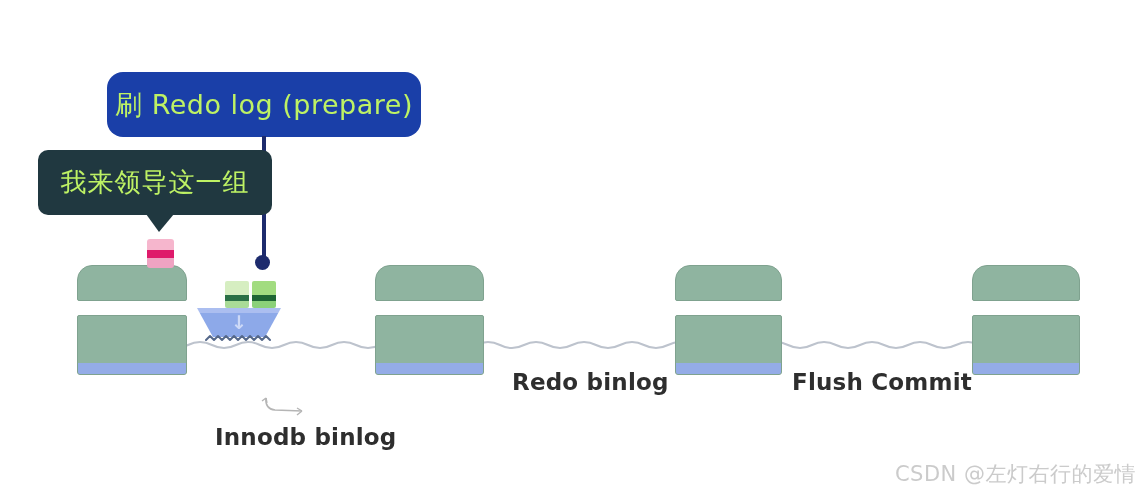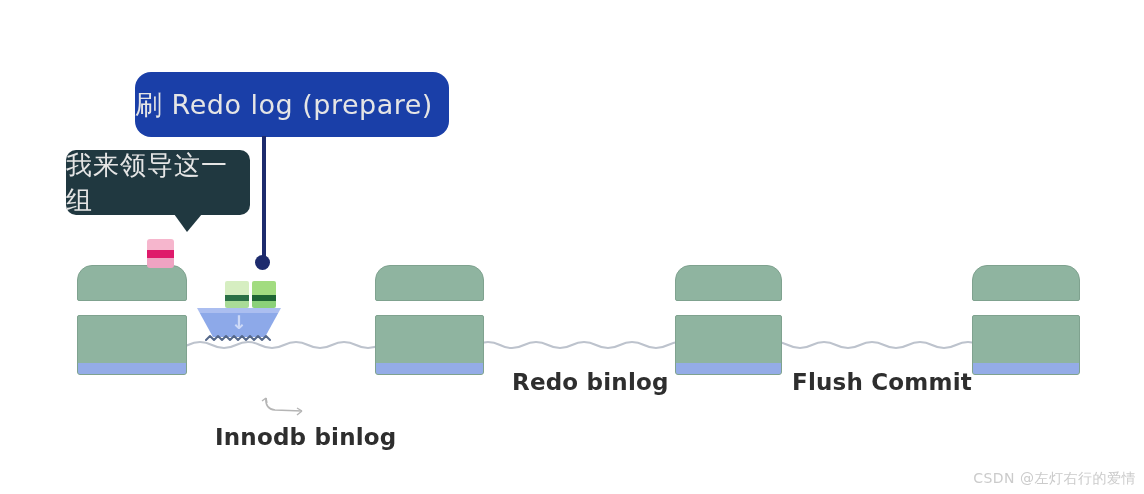--- a/index.html
+++ b/index.html
@@ -1,27 +1,27 @@
 <!DOCTYPE html>
 <html style="--bubble_blue: #1a3fa8; --bubble_dark: #203840; --navy: #1d2b6d; --pier_green: #8fb4a0; --pier_border: #7fa28f; --pier_base_blue: #94ace7; --hull_blue: #8da9e9; --hull_light: #abbef0; --wave_light: #bdc3cd; --wave_dark: #55688a; --pink_top: #f6b6cd; --pink_stripe: #df1a6b; --pink_bot: #efa3c2; --cargo_l_top: #d6eec1; --cargo_l_stripe: #2b7046; --cargo_l_bot: #a9db97; --cargo_r_top: #a2dc80; --cargo_r_stripe: #1e6533; --cargo_r_bot: #8bd179; --label: #2e2e2e; --watermark: #cbcbcb;"><head>
 <meta charset="utf-8">
 <style>
   html,body{margin:0;padding:0;background:#fff;}
   #canvas{
     position:relative;width:1144px;height:494px;background:#ffffff;
     overflow:hidden;font-family:"DejaVu Sans","Liberation Sans",sans-serif;
   }
   
-  .bubble{position:absolute;color:#e5e5e5;display:flex;align-items:center;justify-content:flex-start;margin-left:28px;}
+  .bubble{position:absolute;color:#bef264;display:flex;align-items:center;justify-content:center;}
   #bubble-redo{
     left:107px;top:72px;width:314px;height:65px;border-radius:16px;
     background:var(--bubble_blue);font-size:27px;font-weight:500;letter-spacing:.5px;
   }
   #bubble-leader{
-    left:38px;top:150px;width:184px;height:65px;border-radius:10px;
+    left:38px;top:150px;width:234px;height:65px;border-radius:10px;
     background:var(--bubble_dark);font-size:26px;font-weight:500;letter-spacing:1px;z-index:6;
   }
   #bubble-leader .tail{
     position:absolute;left:108px;top:64px;width:0;height:0;
     border-left:13px solid transparent;border-right:15px solid transparent;
     border-top:18px solid var(--bubble_dark);
   }
   
   #connector-line{position:absolute;left:262px;top:136px;width:4px;height:121px;background:var(--navy);z-index:5;}
   #connector-dot{position:absolute;left:255px;top:255px;width:15px;height:15px;border-radius:50%;background:var(--navy);z-index:5;}
@@ -71,21 +71,21 @@
     text-align:center;white-space:nowrap;z-index:5;letter-spacing:.2px;
   }
   #label-flush{left:205px;top:370px;width:156px;}
   #label-write{left:215px;top:424px;width:146px;}
   #label-sync{left:512px;top:369px;width:130px;}
   #label-innodb{left:792px;top:369px;width:168px;}
   #label-arrow{position:absolute;left:258px;top:395px;z-index:5;}
   
   #watermark{
     position:absolute;right:8px;bottom:6px;color:var(--watermark);
-    font-size:14px;letter-spacing:.5px;z-index:6;
+    font-size:21px;letter-spacing:.5px;z-index:6;
   }
 </style>
 </head>
 <body>
 
 <div id="canvas">
 
   <div class="bubble" id="bubble-redo">
     <span>刷 Redo log (prepare)</span>
   </div>

